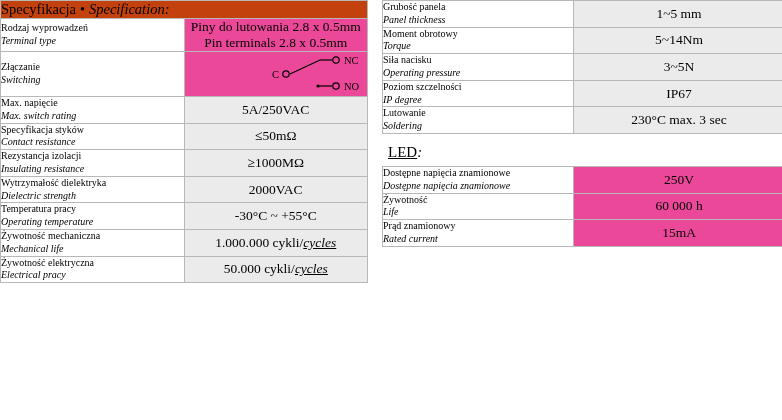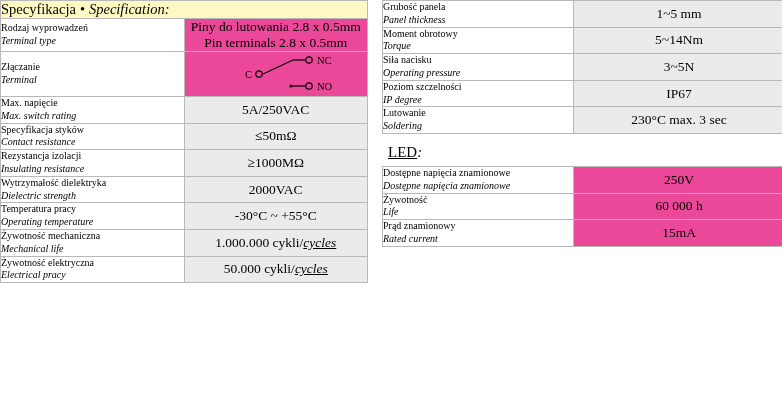--- a/index.html
+++ b/index.html
@@ -36,21 +36,21 @@
     table-layout: fixed;
     width: 100%;
     background: #ffffff;
   }
   table.spec td {
     border: 1px solid #b8b8b8;
     padding: 0;
     vertical-align: middle;
   }
   .hdr-row td {
-    background: #fef9c3;
+    background: #c2410c;
     border-left: 1px solid #b8b8b8;
     border-right: 1px solid #b8b8b8;
     border-top: 1px solid #b8b8b8;
     border-bottom: 1px solid #b8b8b8;
   }
   .hdr {
     font-size: 14.5px;
     padding: 3px 6px 4px 8px;
     white-space: nowrap;
   }
@@ -102,20 +102,21 @@
     border: none;
   }
   .led-title .pl { font-style: normal; text-decoration: underline; }
   .led-title .co { font-style: italic; }
 
   
   .diagram {
     position: relative;
     height: 44px;
     width: 100%;
+    padding-left: 27px;
   }
   .diagram svg { display: block; margin: 0 auto; }
 </style>
 </head>
 <body>
 
 <div class="page">
 
   <div class="col col-left">
     <table class="spec">
@@ -133,21 +134,21 @@
         </td>
         <td class="c2 val plain">
           <span style="display:block;">Piny do lutowania 2.8 x 0.5mm</span>
           <span style="display:block;">Pin terminals 2.8 x 0.5mm</span>
         </td>
       </tr>
 
       <tr>
         <td class="c1 lbl">
           <span class="pl">Złączanie</span>
-          <span class="en">Terminal</span>
+          <span class="en">Switching</span>
         </td>
         <td class="c2 val plain">
           <div class="diagram">
             <svg width="150" height="44" viewBox="0 0 150 44">
 
               <line x1="62" y1="22" x2="92" y2="8" stroke="#000" stroke-width="1.2"></line>
               <line x1="92" y1="8" x2="104" y2="8" stroke="#000" stroke-width="1.2"></line>
               <circle cx="108" cy="8" r="3.2" fill="none" stroke="#000" stroke-width="1.2"></circle>
               <text x="116" y="12" font-family="Liberation Serif, serif" font-size="10.5" fill="#000">NC</text>
 

